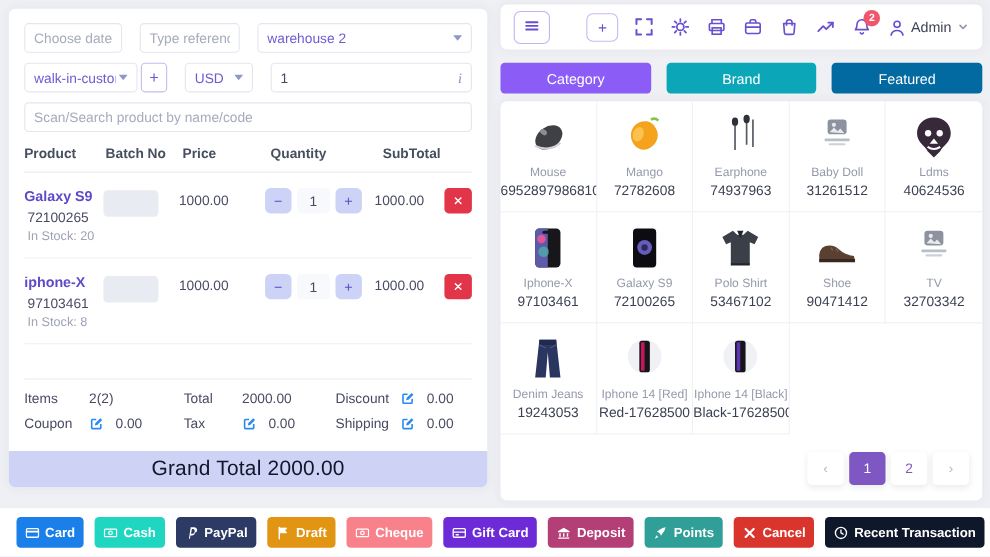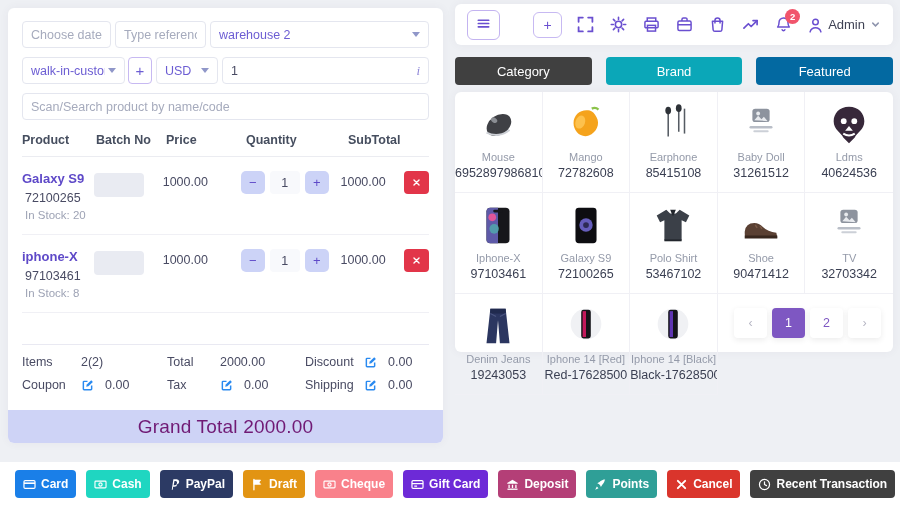--- a/index.html
+++ b/index.html
@@ -6,21 +6,21 @@
   body{
     width:900px;height:506px;position:relative;overflow:hidden;
     background:#eef0f4;font-family:"Liberation Sans",sans-serif;
     -webkit-font-smoothing:antialiased;
   }
   .card{position:absolute;background:#fff;border-radius:6px;box-shadow:0 0 10px rgba(82,63,105,.06)}
 
   
   #left-card{left:8px;top:8px;width:435px;height:435px}
   .lc-pad{padding:13px 14px 0}
-  .frow{display:flex;gap:4px;margin-bottom:9px;align-items:flex-start}
+  .frow{display:flex;gap:16px;margin-bottom:9px;align-items:flex-start}
   .field{height:27px;border:1px solid #e4e6ef;border-radius:4px;display:flex;align-items:center;
          padding:0 8px;font-size:12.5px;color:#6c5dd3;background:#fff;box-sizing:border-box;white-space:nowrap}
   .field input{border:none;outline:none;width:100%;font:inherit;color:#494b68;background:transparent;padding:0}
   .field input::placeholder{color:#a6abbd}
   .flex1{flex:1;min-width:0}
   .w-date{width:89px}.w-ref{width:91px}.w-seller{width:133px}.w-cust{width:103px}.w-cur{width:62px}
   .caret{margin-left:auto;width:0;height:0;border-left:4px solid transparent;border-right:4px solid transparent;border-top:5px solid #9097c9;flex:none}
   .trunc{overflow:hidden;text-overflow:clip;max-width:74px}
   .custwrap{display:flex;gap:3px;align-items:center}
   .plusbtn{width:24px;height:27px;border:1px solid #c7b9f2;border-radius:4px;background:#fff;color:#6c5dd3;
@@ -52,21 +52,21 @@
            font-size:12.5px;color:#494b63}
   .srow{display:flex;margin-bottom:9px;align-items:center}
   .sc{display:flex;align-items:center}
   .sc.c1{width:145px}.sc.c2{width:138px}.sc.c3{flex:1}
   .lab{min-width:50px;margin-right:9px}
   .sc.c2 .lab{min-width:44px}
   .edit{margin-right:11px;color:#2a8af0;display:inline-flex;cursor:pointer}
   .edit svg{width:13px;height:13px}
 
   .grand{position:absolute;left:0;right:0;bottom:0;height:33px;background:#ced3f6;border-radius:0 0 6px 6px;
-         display:flex;align-items:center;justify-content:center;color:#701a75;font-size:19px;letter-spacing:.2px}
+         display:flex;align-items:center;justify-content:center;color:#0f172a;font-size:19px;letter-spacing:.2px}
 
   
   #top-card{left:455px;top:4px;width:438px;height:41px;display:flex;align-items:center;padding:0 12px;box-sizing:border-box}
   .menubtn{width:33px;height:30px;border:1.4px solid #c3b3f0;border-radius:6px;background:#fff;color:#6a4fd0;
            display:flex;align-items:center;justify-content:center;cursor:pointer;padding:0}
   .menubtn svg{width:15px;height:15px}
   .hspacer{flex:1}
   .plusbtn2{width:29px;height:26px;border:1.4px solid #c7b9f2;border-radius:6px;background:#fff;color:#6a4fd0;
             font-size:14px;cursor:pointer;margin-right:15px;padding:0}
   #hicons{display:flex;gap:16px;align-items:center;margin-right:15px}
@@ -76,21 +76,21 @@
          width:15px;height:15px;font-size:9.5px;display:flex;align-items:center;justify-content:center;font-weight:700}
   .adminbox{display:flex;align-items:center;gap:5px;color:#3f4254;font-size:13px;cursor:pointer}
   .adminbox .hicon{width:16px;height:16px}
   .chev{color:#8e94ad;display:inline-flex}.chev svg{width:11px;height:11px}
 
   
   #filters{position:absolute;left:455px;top:57px;width:438px;display:flex;gap:14px}
   .fbtn{flex:1;height:28px;border:none;border-radius:4px;color:#fff;font-size:13px;cursor:pointer;font-family:inherit}
 
   
-  #grid-card{left:455px;top:92px;width:438px;height:260px}
+  #grid-card{left:455px;top:92px;width:438px;height:363px}
   #pgrid{display:grid;grid-template-columns:repeat(5,1fr)}
   .pcell{height:101px;box-sizing:border-box;border-right:1px solid #f0f0f5;border-bottom:1px solid #f0f0f5;
          text-align:center;padding-top:8px;cursor:pointer;overflow:hidden}
   .pcell:nth-child(5n){border-right:none}
   .pimg{height:48px;display:flex;align-items:center;justify-content:center}
   .pimg svg{width:46px;height:46px}
   .pn{font-size:11px;color:#949aa9;margin-top:3px;white-space:nowrap}
   .pc{font-size:12.5px;color:#3a3f52;margin-top:3px;white-space:nowrap}
 
   #pager{position:absolute;right:12px;bottom:14px;display:flex;gap:5px}
@@ -325,21 +325,21 @@
     <span>Admin</span>
     <span class="chev" id="userchev">
         <svg viewBox="0 0 12 12" fill="none" stroke="currentColor" stroke-width="1.6" stroke-linecap="round">
           <path d="M3 4.5l3 3 3-3"></path>
         </svg>
       </span>
   </div>
 </div>
 
 <div id="filters">
-    <button class="fbtn" style="background:#404040">Category</button>
+    <button class="fbtn" style="background:#8b5cf6">Category</button>
     <button class="fbtn" style="background:#0ba7b8">Brand</button>
     <button class="fbtn" style="background:#0369a1">Featured</button>
   </div>
 
 <div id="grid-card" class="card">
   <div id="pgrid">
   <div class="pcell">
     <div class="pimg">
           <svg viewBox="0 0 48 48">
             <ellipse cx="25" cy="25" rx="10" ry="14" fill="#3f4045" transform="rotate(55 25 25)"></ellipse>
@@ -364,21 +364,21 @@
   <div class="pcell">
     <div class="pimg">
           <svg viewBox="0 0 48 48">
             <path d="M19 13v24M30 10v22" stroke="#555b63" stroke-width="1.6"></path>
             <ellipse cx="19" cy="10" rx="3" ry="4" fill="#2e3238"></ellipse>
             <ellipse cx="30" cy="7.5" rx="3" ry="4" fill="#2e3238"></ellipse>
             <path d="M36 8v26" stroke="#555b63" stroke-width="1.6"></path>
           </svg>
         </div>
     <div class="pn">Earphone</div>
-    <div class="pc">85415108</div>
+    <div class="pc">74937963</div>
   </div>
   <div class="pcell">
     <div class="pimg">
           <svg viewBox="0 0 48 48">
             <rect x="15" y="8" width="18" height="14" rx="3" fill="#8d939e"></rect>
             <circle cx="21" cy="13" r="2" fill="#e8eaee"></circle>
             <path d="M17 20l4-4.5 3.5 3.5 2.5-2.5 4 4.5z" fill="#e8eaee"></path>
             <rect x="12" y="26" width="24" height="2.6" rx="1.3" fill="#b9bec7"></rect>
             <rect x="16" y="30.5" width="16" height="2" rx="1" fill="#ccd0d7"></rect>
           </svg>
@@ -574,21 +574,21 @@
         <span>Points</span>
   </button>
   <button class="paybtn" style="background:#da352c">
     <span class="picon">
           <svg viewBox="0 0 16 16" fill="none" stroke="currentColor" stroke-width="2.4" stroke-linecap="round">
             <path d="M3.5 3.5l9 9M12.5 3.5l-9 9"></path>
           </svg>
         </span>
         <span>Cancel</span>
   </button>
-  <button class="paybtn" style="background:#404040">
+  <button class="paybtn" style="background:#0f172a">
     <span class="picon">
           <svg viewBox="0 0 16 16" fill="none" stroke="currentColor" stroke-width="1.5">
             <circle cx="8" cy="8" r="6.2"></circle>
             <path d="M8 4.6V8l2.4 1.4" stroke-linecap="round"></path>
           </svg>
         </span>
         <span>Recent Transaction</span>
   </button>
     </div>
 </div>

